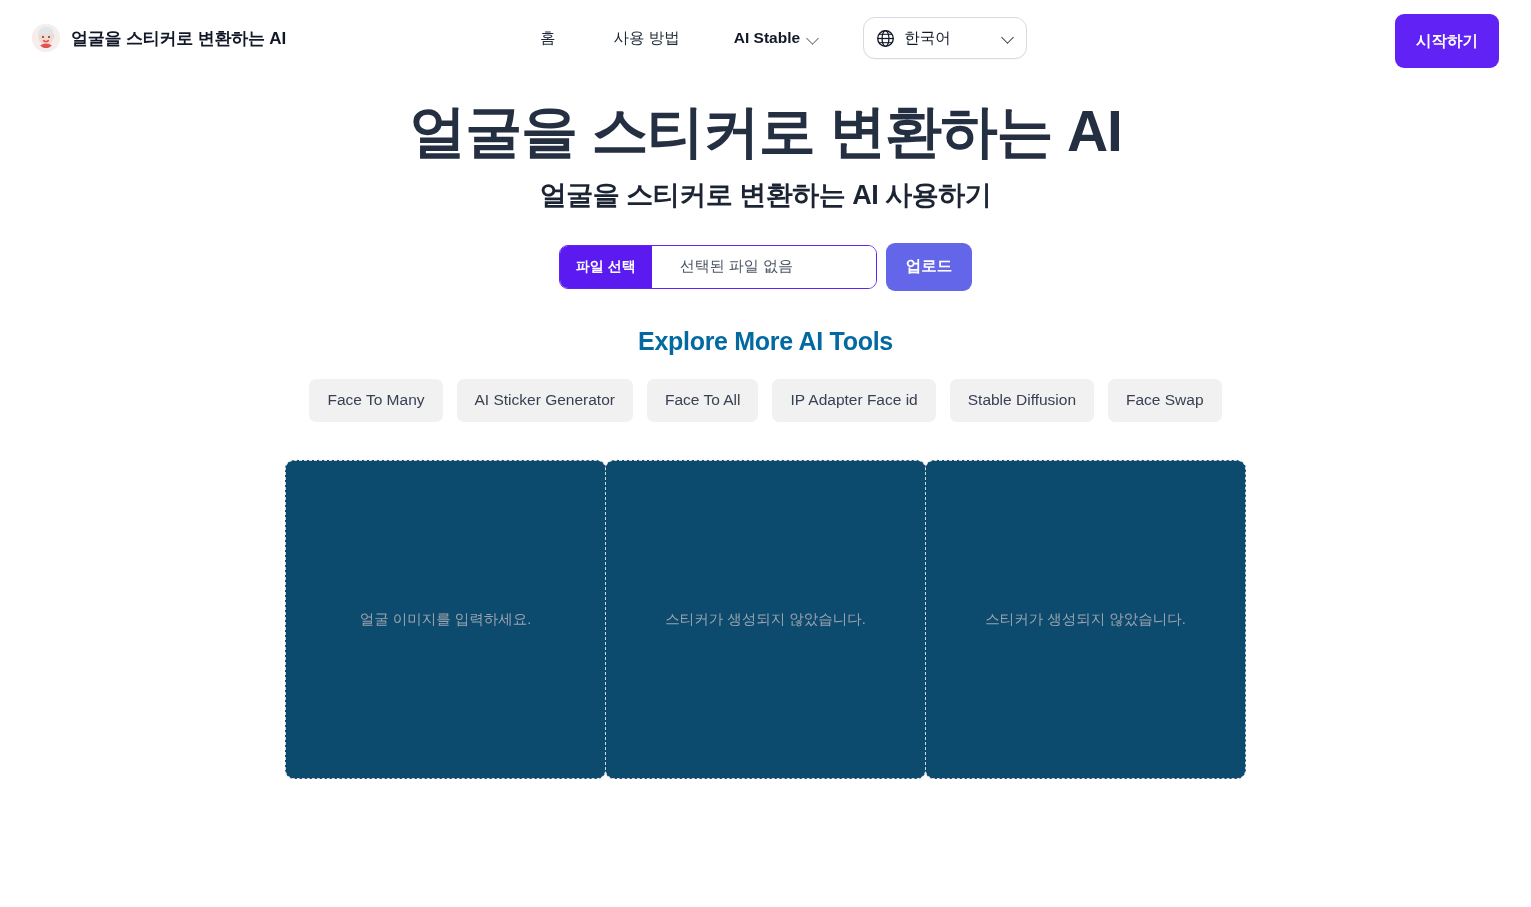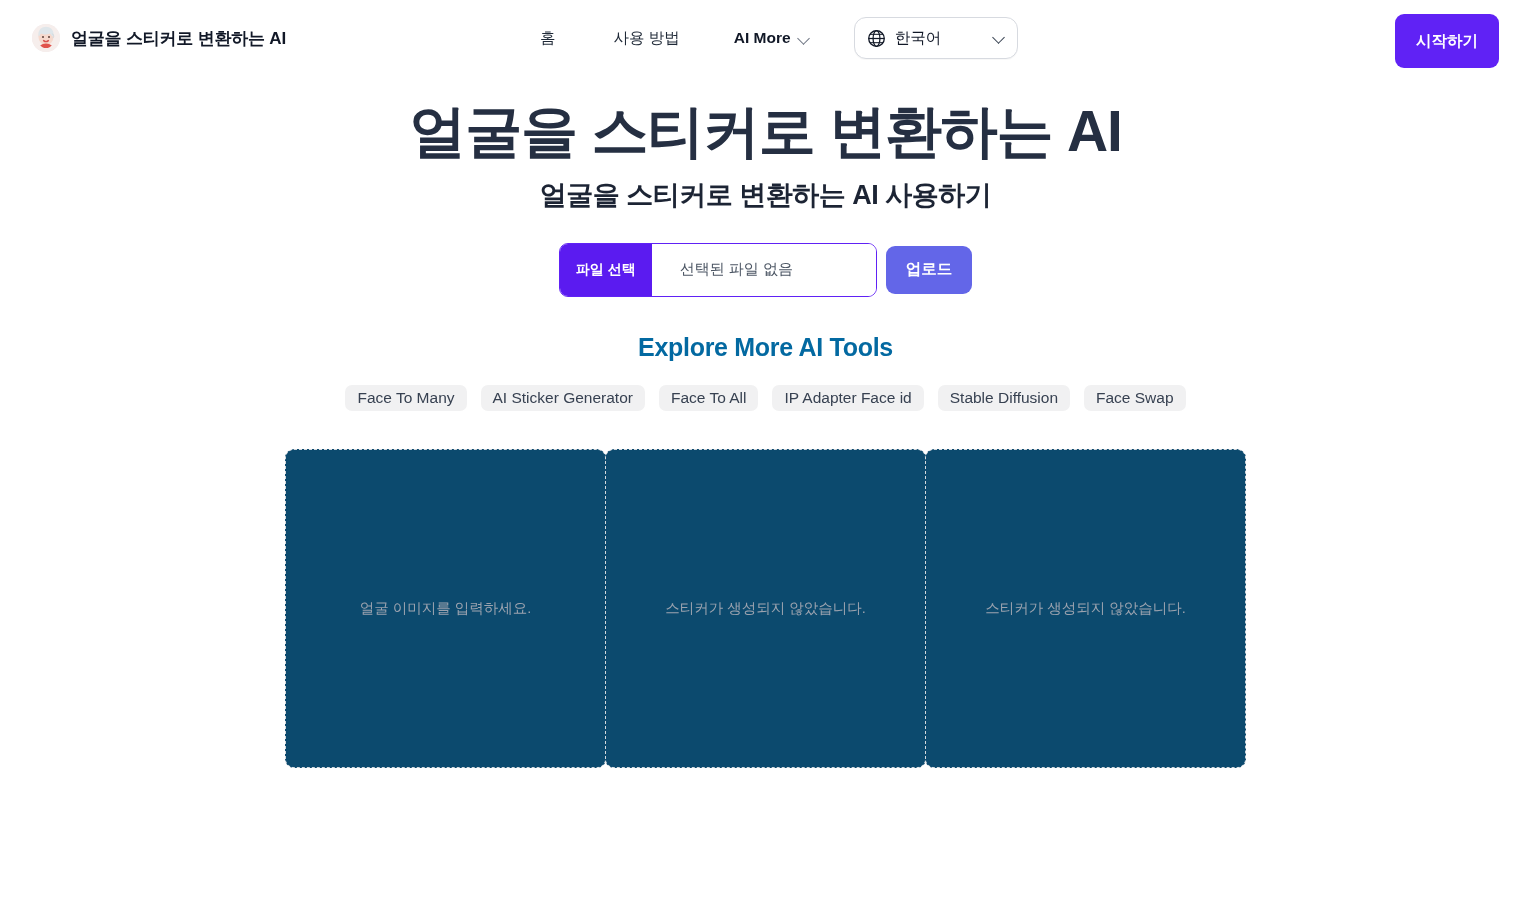--- a/index.html
+++ b/index.html
@@ -181,21 +181,21 @@
   .upload-row {
     margin: 30px auto 0 auto;
     display: flex;
     align-items: center;
     justify-content: center;
     gap: 9px;
   }
   .file-control {
     display: flex;
     align-items: stretch;
-    height: 54px;
+    height: 44px;
     border: 1.6px solid #6022f5;
     border-radius: 9px;
     overflow: hidden;
     background: #ffffff;
     width: 318px;
   }
   .file-choose {
     background: #5b1bf0;
     color: #ffffff;
     font-size: 14px;
@@ -248,22 +248,22 @@
     justify-content: center;
     align-items: center;
     gap: 14px;
     flex-wrap: wrap;
     max-width: 1060px;
   }
   .chip {
     background: #f1f1f2;
     border: none;
     border-radius: 7px;
-    height: 26px;
-    padding: 0 12px;
+    height: 43px;
+    padding: 0 18px;
     font-size: 15.5px;
     color: #374151;
     font-family: inherit;
     cursor: pointer;
     display: flex;
     align-items: center;
     white-space: nowrap;
   }
 
   
@@ -317,21 +317,21 @@
         <path d="M8.2 21.4c1.6-1.3 3.6-2 5.8-2s4.2.7 5.8 2c-1.6 1.7-3.6 2.6-5.8 2.6s-4.2-.9-5.8-2.6z" fill="#e0544d"></path>
       </svg>
     </span>
     <span class="brand-title">얼굴을 스티커로 변환하는 AI</span>
   </div>
 
   <nav class="main-nav">
     <a class="nav-link home" href="#">홈</a>
     <a class="nav-link howto" href="#">사용 방법</a>
     <div class="nav-dropdown">
-      <span>AI More</span>
+      <span>AI Stable</span>
       <span class="chev"></span>
     </div>
     <div class="lang-select">
       <span class="globe-icon">
         <svg viewBox="0 0 20 20" width="19" height="19" aria-hidden="true">
           <circle cx="10" cy="10" r="8.2" fill="none" stroke="#111827" stroke-width="1.4"></circle>
           <ellipse cx="10" cy="10" rx="3.6" ry="8.2" fill="none" stroke="#111827" stroke-width="1.3"></ellipse>
           <line x1="1.9" y1="10" x2="18.1" y2="10" stroke="#111827" stroke-width="1.3"></line>
           <line x1="3.1" y1="5.6" x2="16.9" y2="5.6" stroke="#111827" stroke-width="1.1"></line>
           <line x1="3.1" y1="14.4" x2="16.9" y2="14.4" stroke="#111827" stroke-width="1.1"></line>

